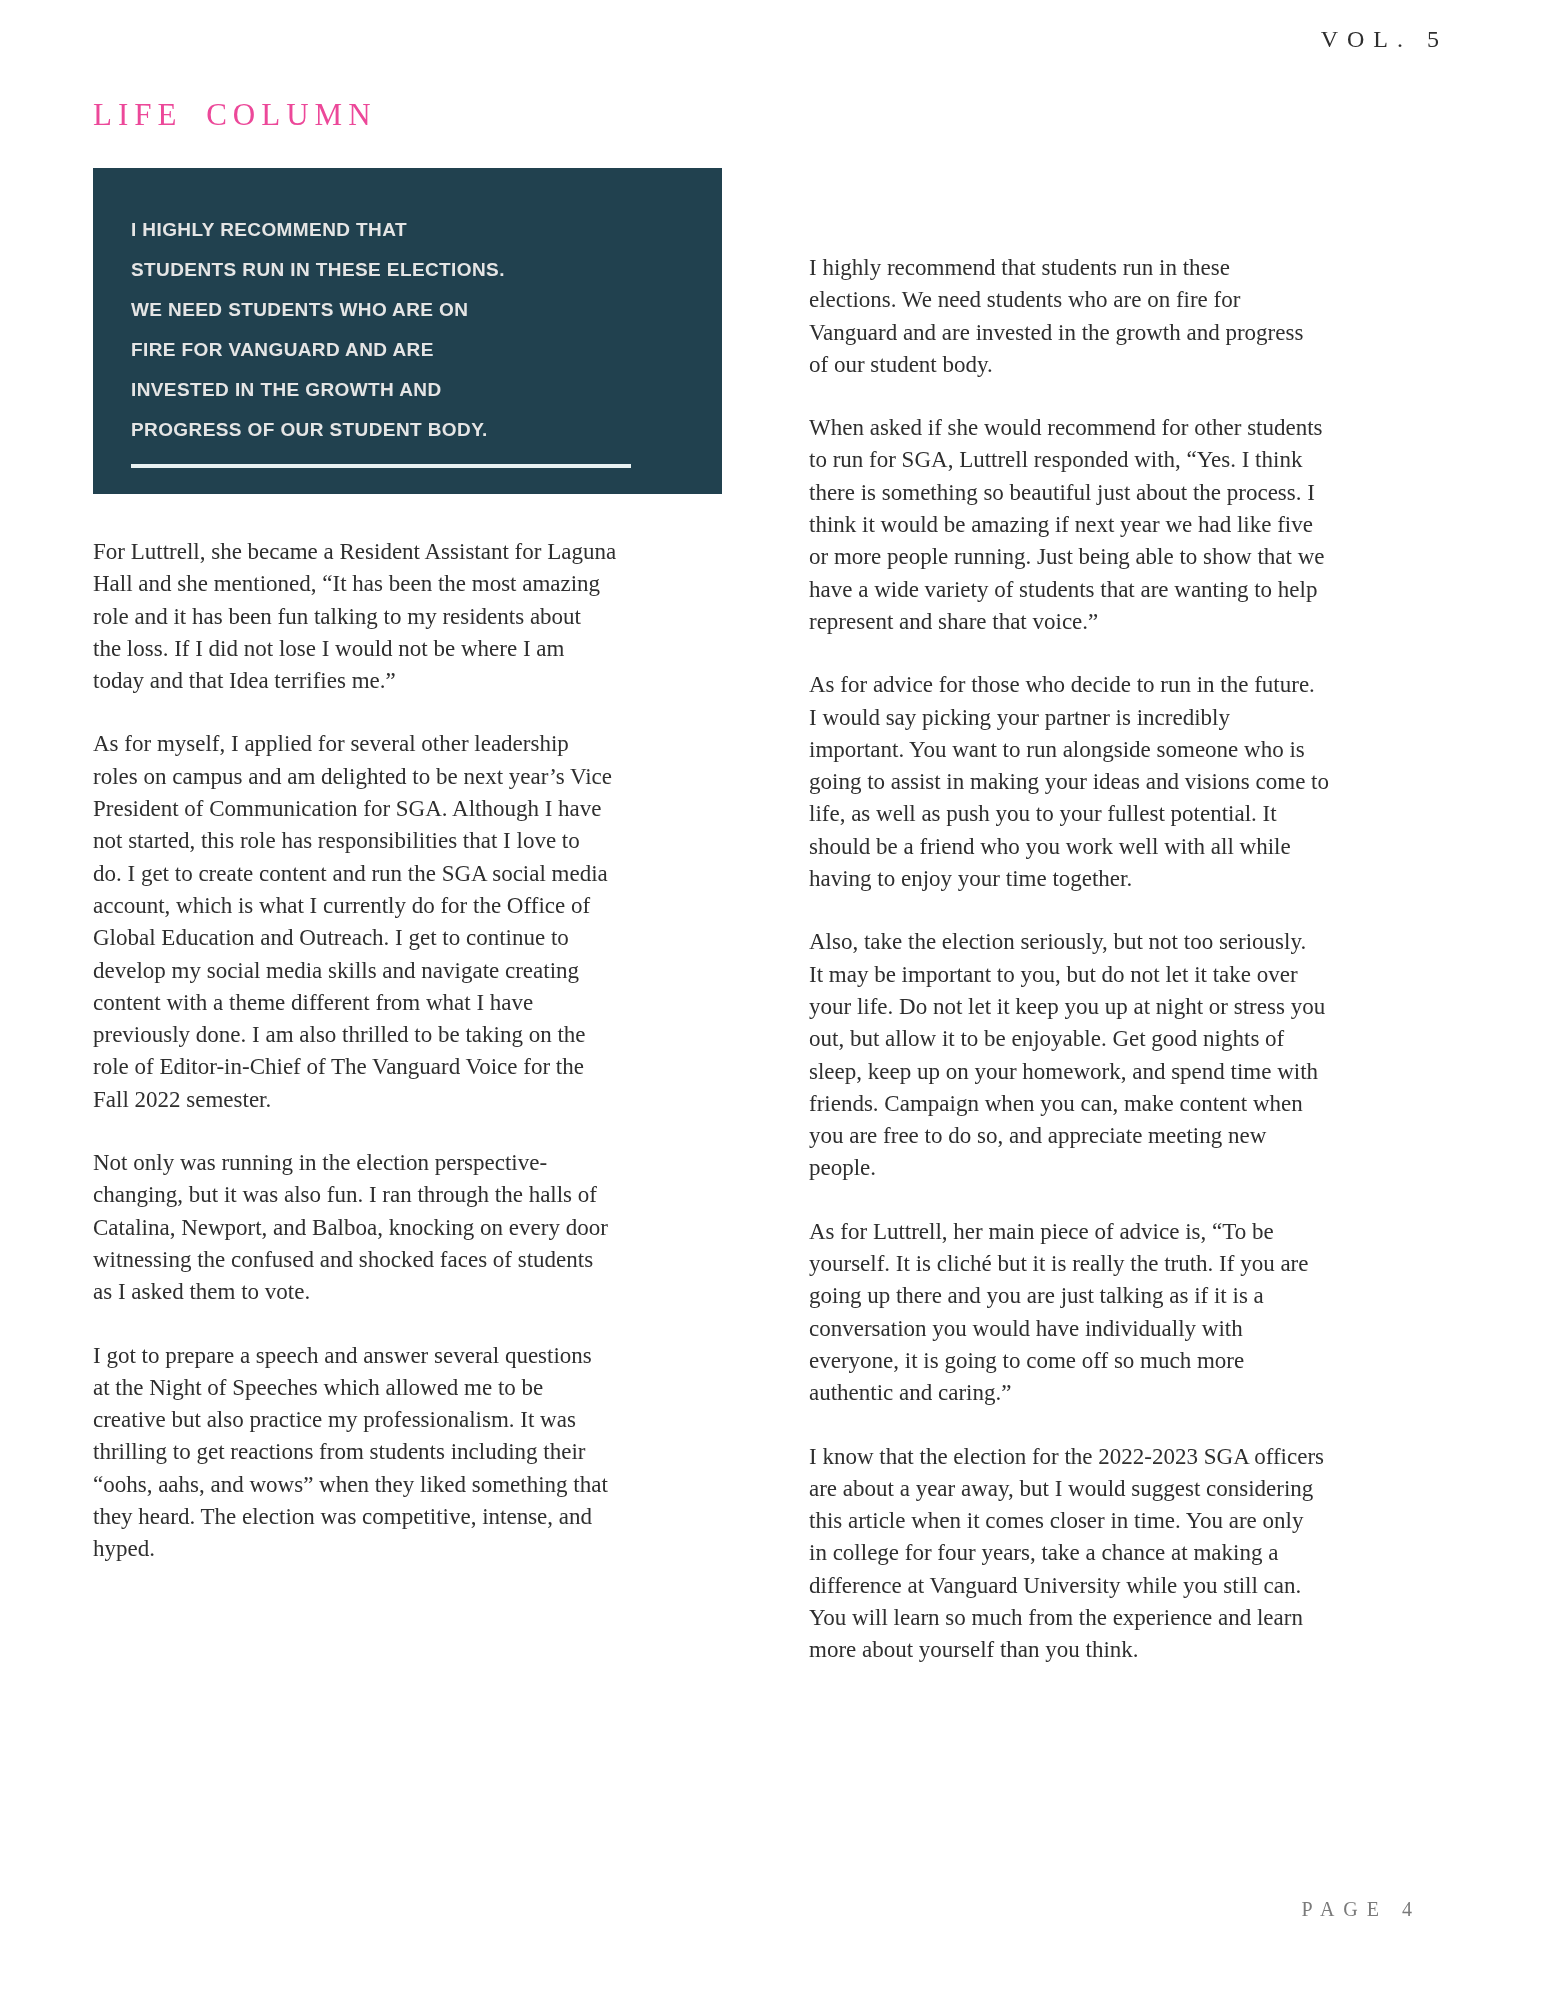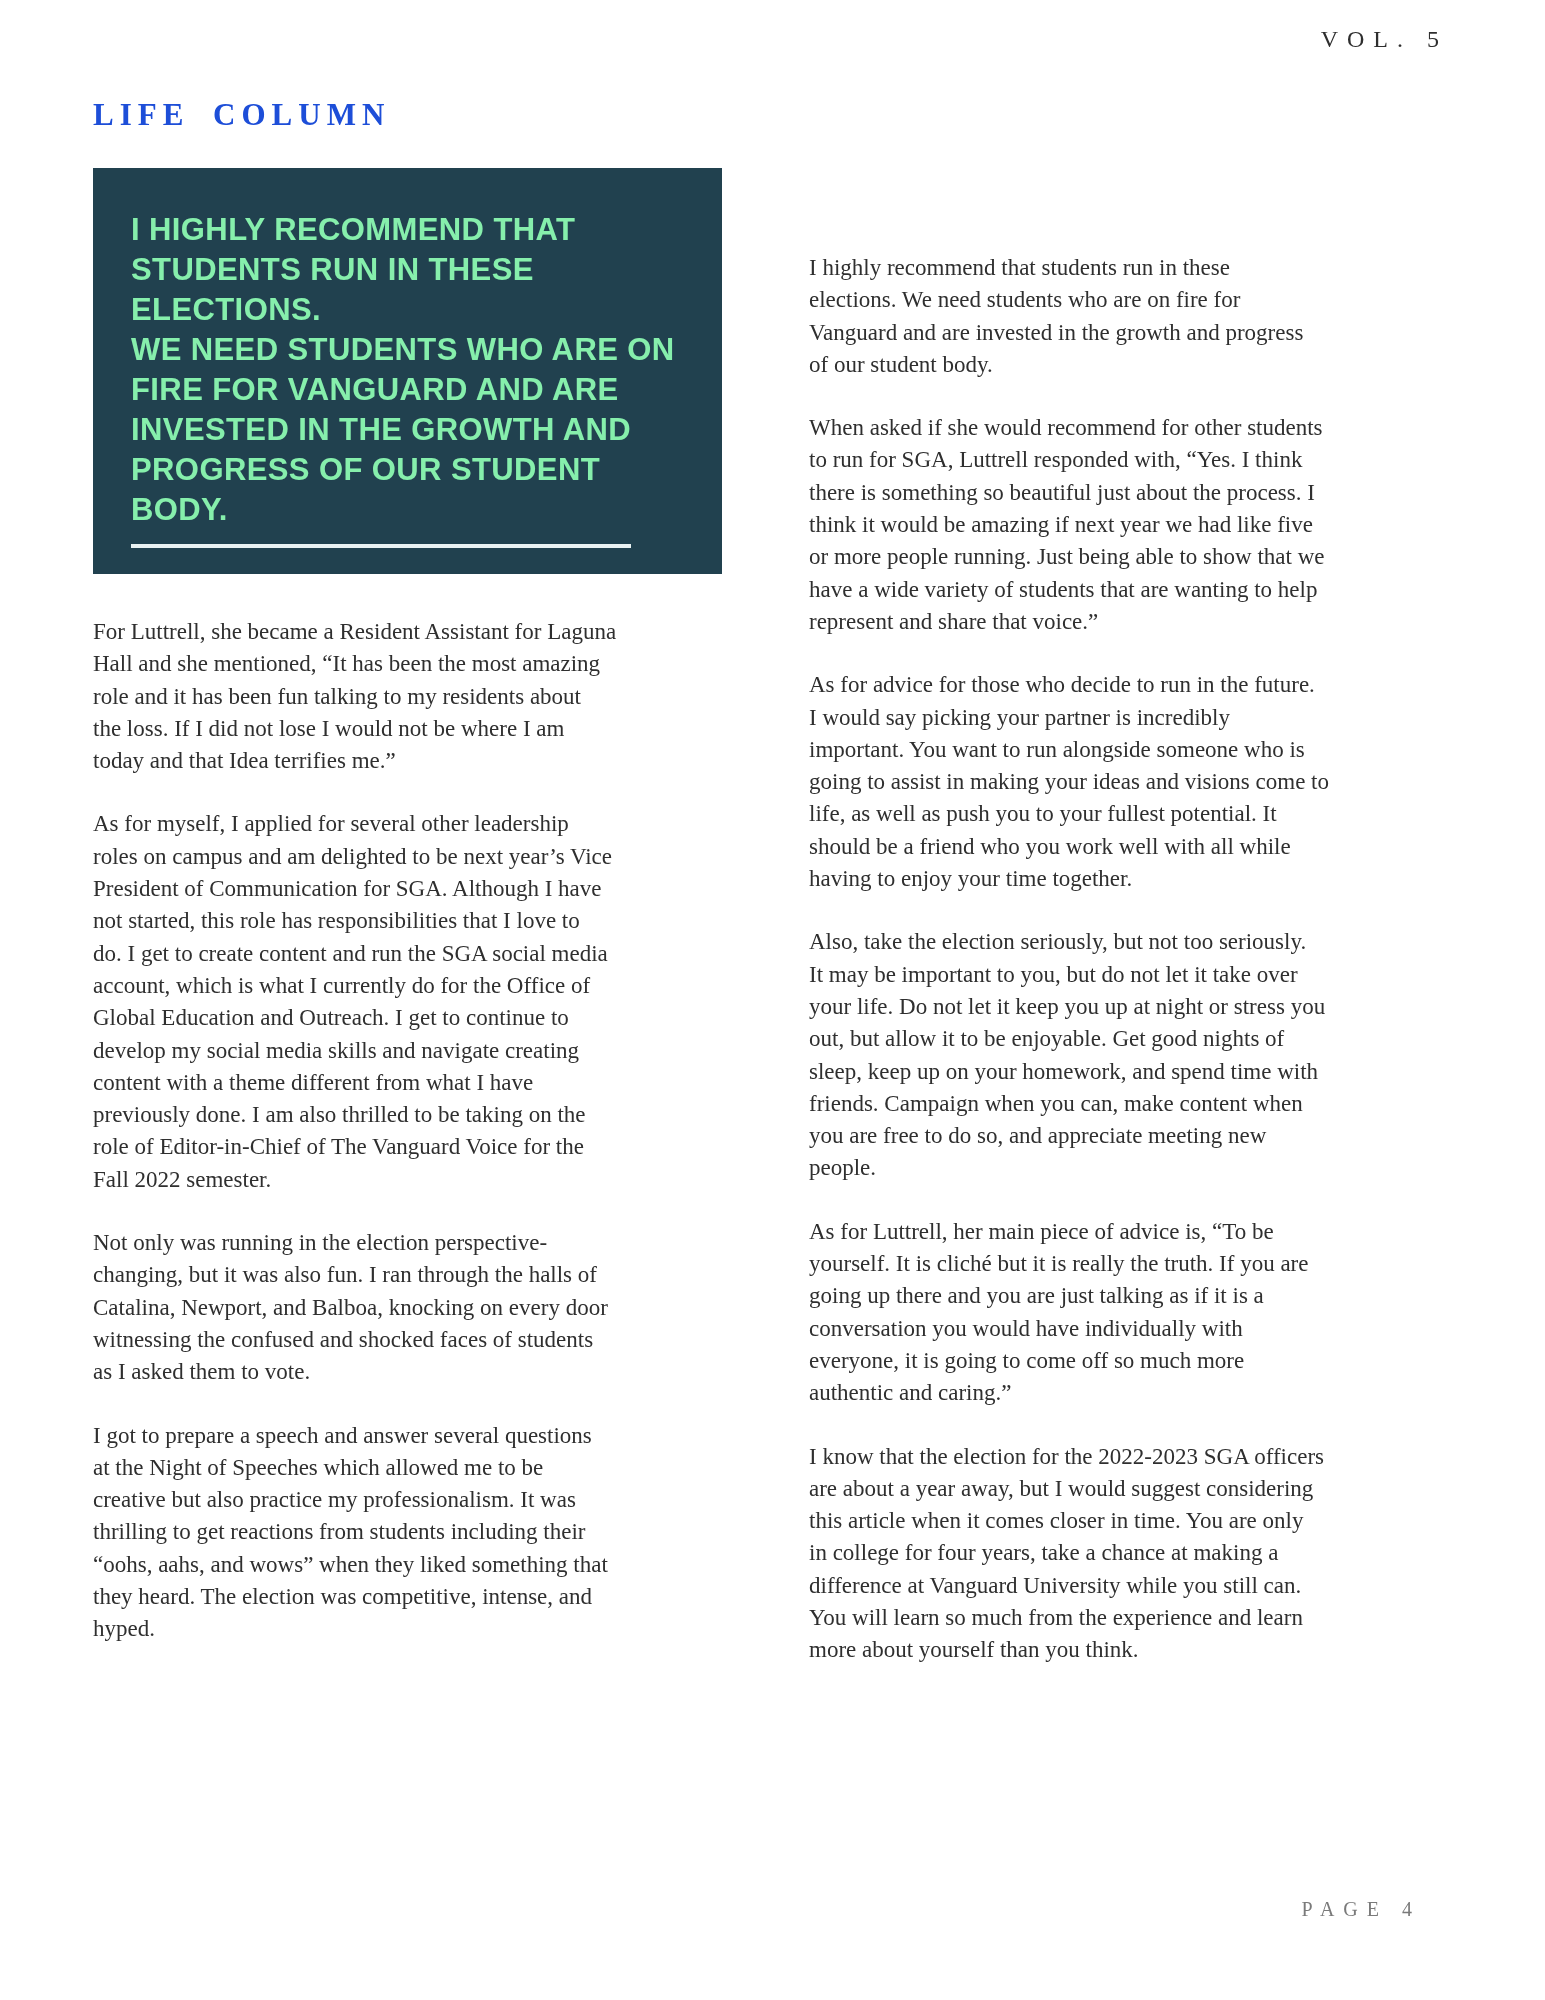--- a/index.html
+++ b/index.html
@@ -17,24 +17,24 @@
     right: 97px;
     font-size: 24px;
     letter-spacing: 9px;
     color: #2e2e2e;
   }
   .section-title {
     position: absolute;
     left: 93px;
     top: 97px;
     font-size: 31px;
-    font-weight: bold;
+    font-weight: normal;
     letter-spacing: 6px;
     word-spacing: 10px;
-    color: #1d4ed8;
+    color: #ec4899;
   }
   .col { position: absolute; }
   .col-left  { left: 93px;  top: 168px; width: 660px; }
   .col-right { left: 790px; top: 252px; width: 672px; margin-left: 19px; }
   p.body-par {
     margin: 0 0 31px 0;
     font-size: 23px;
     line-height: 32.3px;
     color: #2f2f2f;
     white-space: pre-line;
@@ -42,24 +42,24 @@
   .quote-box {
     width: 629px;
     box-sizing: border-box;
     background: #21414f;
     padding: 42px 18px 26px 38px;
     margin-bottom: 42px;
   }
   .quote-text {
     font-family: "Liberation Sans", sans-serif;
     font-weight: bold;
-    font-size: 31px;
+    font-size: 19px;
     line-height: 40px;
     letter-spacing: 0.4px;
-    color: #86efac;
+    color: #e5e5e5;
     white-space: pre-line;
   }
   .quote-underline {
     width: 500px;
     height: 4px;
     background: #e9f2f3;
     margin-top: 14px;
   }
   .publication-title { }
   .page-number {

